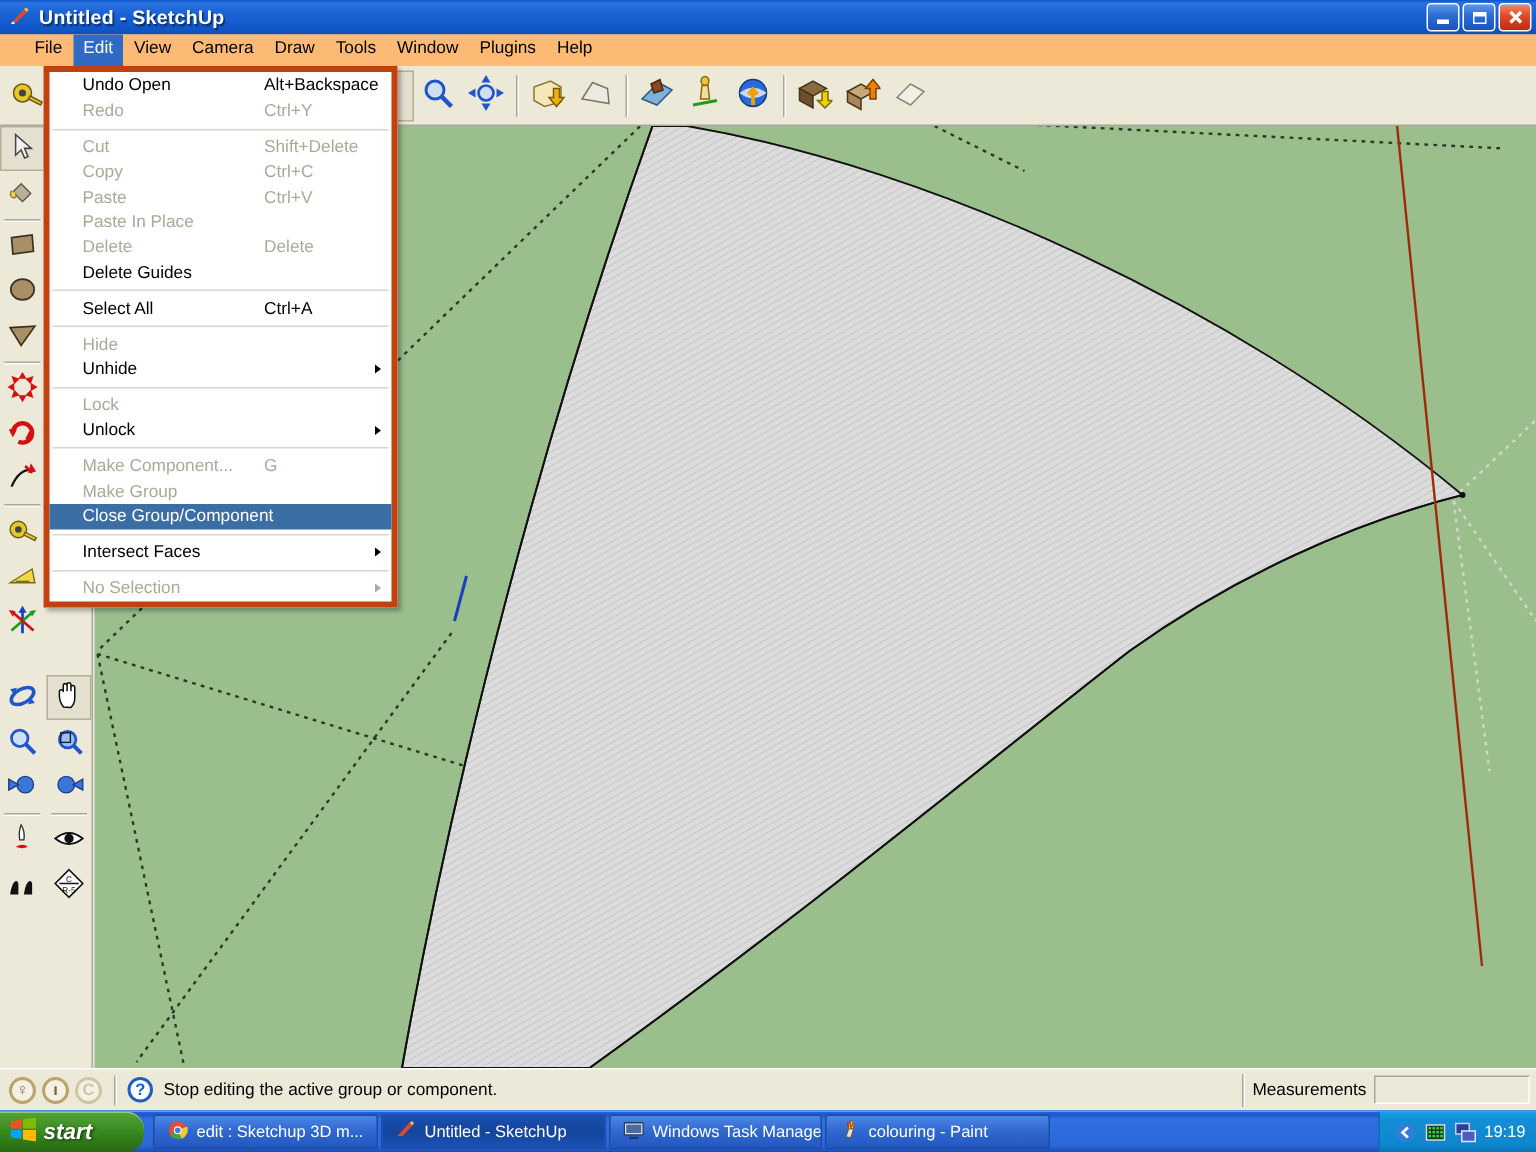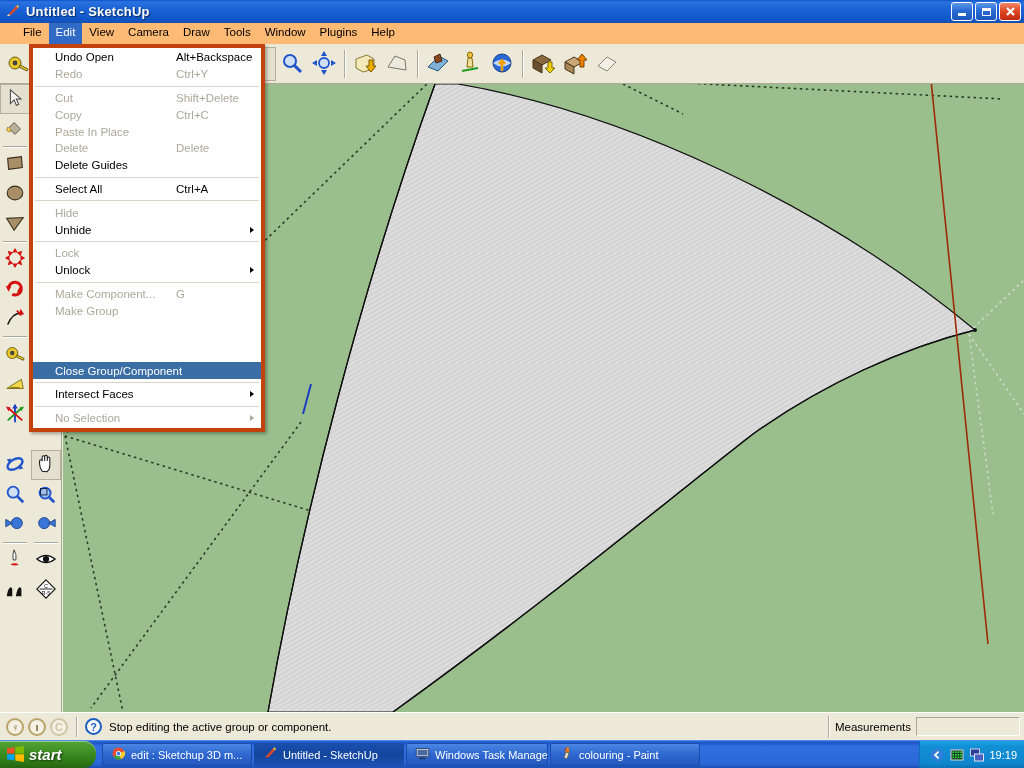--- a/index.html
+++ b/index.html
@@ -145,21 +145,21 @@
     position:absolute; left:29px; top:44px; width:236px;
     background:#fff; border:4px solid #c2410c;
     box-shadow:2px 2px 3px rgba(0,0,0,.3);
     padding:1px 0; z-index:50;
   }
   .dd-item {
     height:16.8px; display:flex; align-items:center; position:relative;
     padding:0 6px 0 22px; font-size:11.5px; color:#000; white-space:nowrap;
   }
   .dd-item.disabled { color:#aca899; }
-  .dd-item.highlight { background:#3a6ea5; color:#fff;margin-top:43px; }
+  .dd-item.highlight { background:#3a6ea5; color:#fff; }
   .dd-accel { position:absolute; left:143px; font-size:11.5px; }
   .dd-arrow {
     position:absolute; right:7px; width:0;height:0;
     border-left:4px solid currentColor; border-top:3.5px solid transparent;
     border-bottom:3.5px solid transparent;
   }
   .dd-arrow.dim { border-left-color:#aca899; }
   .dd-sep { height:1px; background:#d8d4c8; margin:3px 2px 3px 2px; }
 </style>
 </head>
@@ -559,20 +559,24 @@
         <span class="dd-accel">Ctrl+Y</span>
       </div>
       <div class="dd-sep"></div>
       <div class="dd-item disabled">
         <span>Cut</span>
         <span class="dd-accel">Shift+Delete</span>
       </div>
       <div class="dd-item disabled">
         <span>Copy</span>
         <span class="dd-accel">Ctrl+C</span>
+      </div>
+      <div class="dd-item disabled">
+        <span>Paste</span>
+        <span class="dd-accel">Ctrl+V</span>
       </div>
       <div class="dd-item disabled">
         <span>Paste In Place</span>
       </div>
       <div class="dd-item disabled">
         <span>Delete</span>
         <span class="dd-accel">Delete</span>
       </div>
       <div class="dd-item">
         <span>Delete Guides</span>

